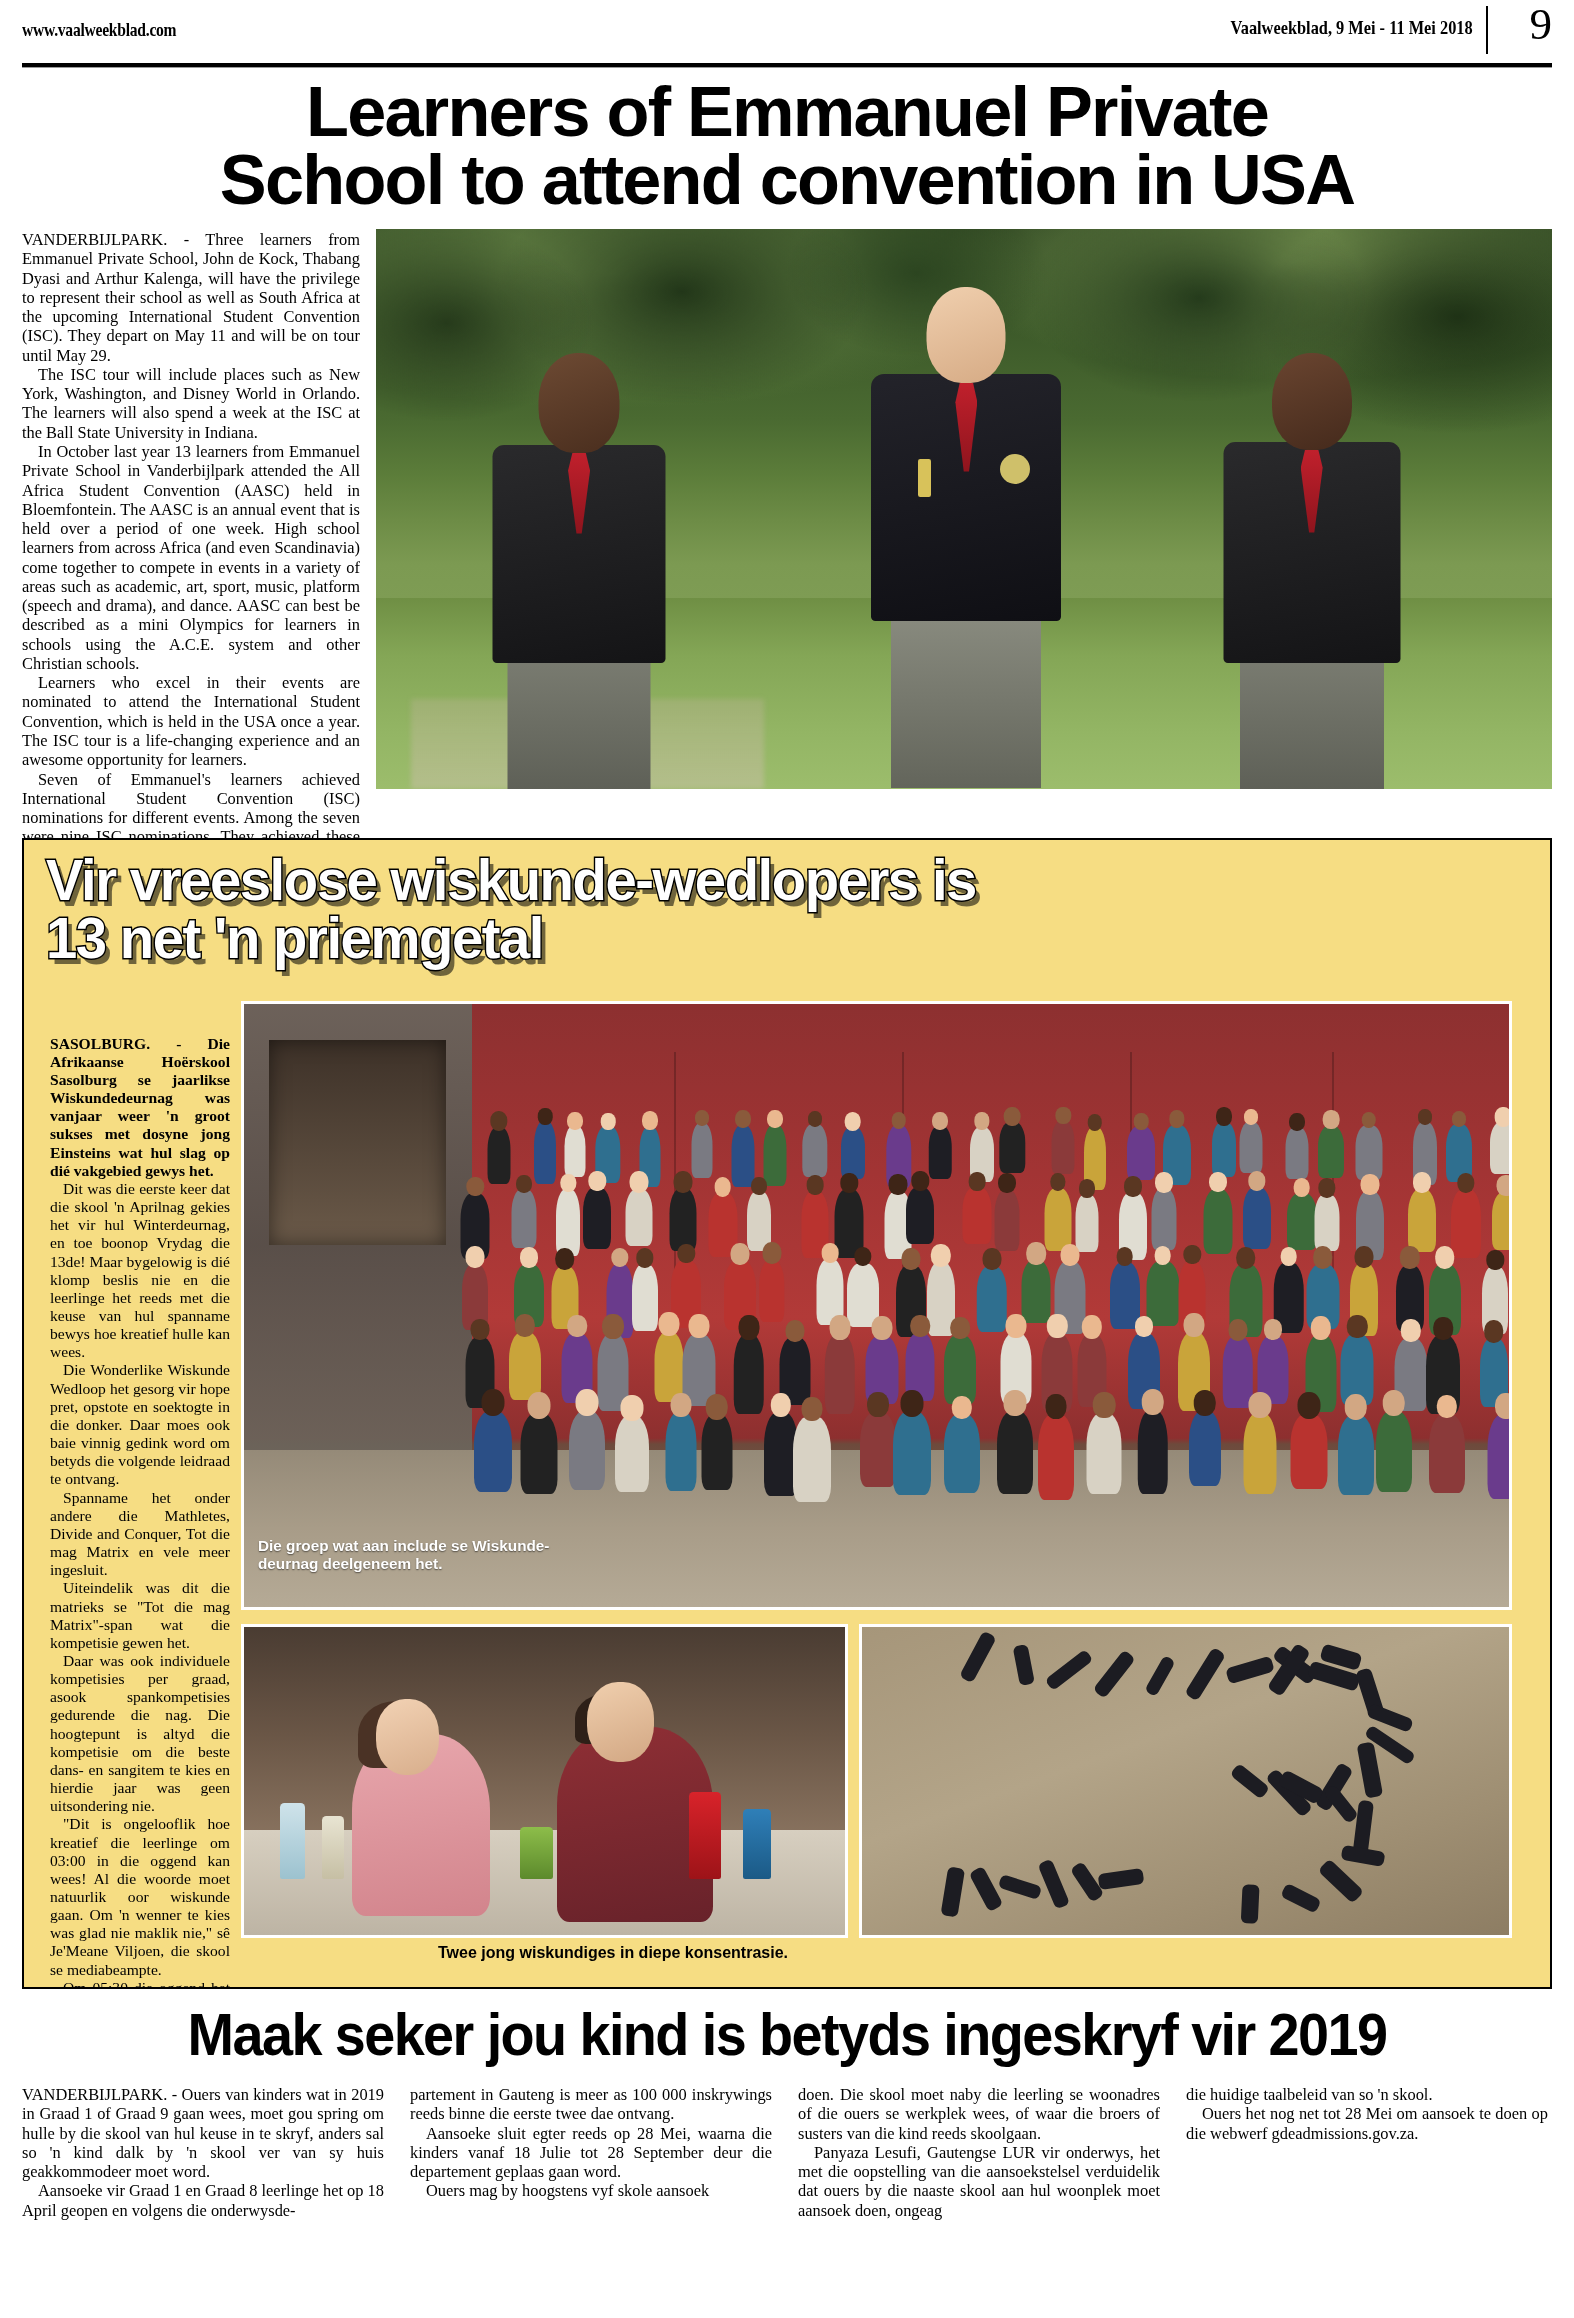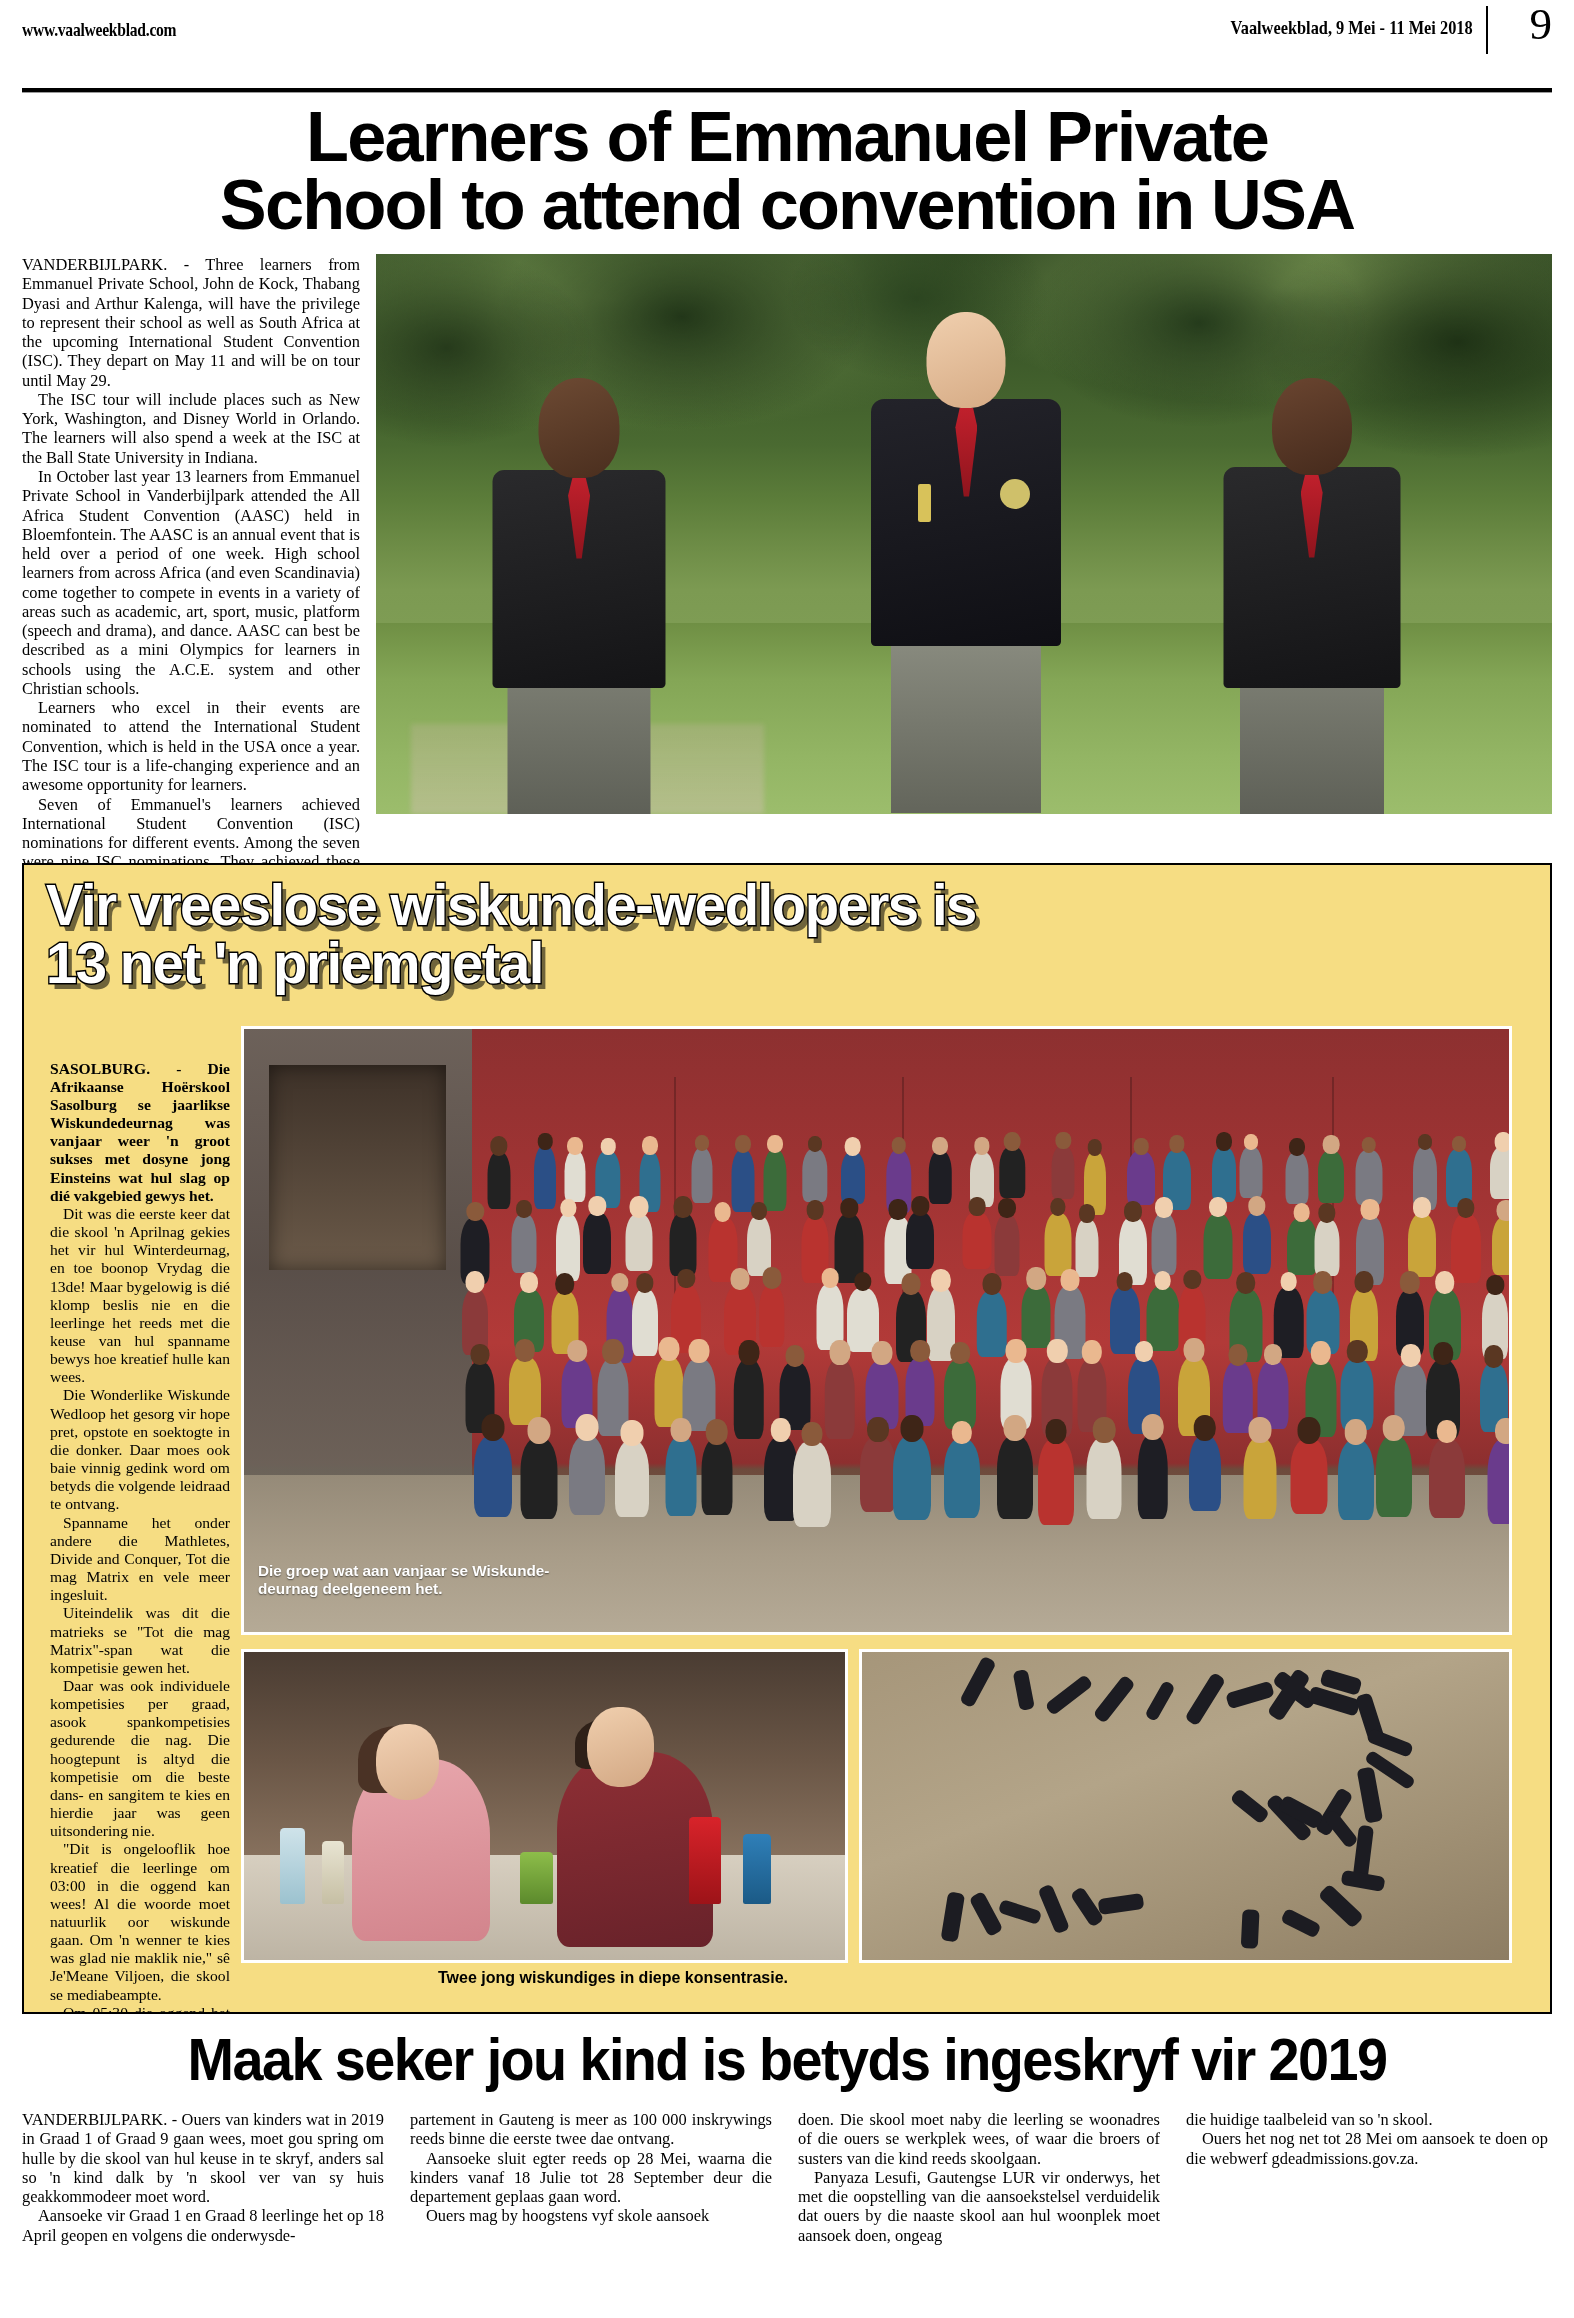--- a/index.html
+++ b/index.html
@@ -14,21 +14,21 @@
     color: #000;
     overflow: hidden;
     position: relative;
   }
 
   
   .masthead {
     position: relative;
     height: 63px;
     margin: 0 22px 0 22px;
-    padding-top: 25px;
+    padding-top: 0;
   }
   .masthead-url {
     position: absolute;
     left: 0;
     top: 19px;
     font-family: "Liberation Serif", serif;
     font-weight: bold;
     font-size: 19px;
     letter-spacing: -0.3px;
     transform: scaleX(0.82);
@@ -678,21 +678,21 @@
         <div class="p" style="left:87.89%;top:calc(68.15% - 20.4px);width:22.5px;height:25.4px;background:#d2a783;border-radius:46%;transform:translateX(-50%);"></div>
         <div class="p" style="left:90.88%;top:67.47%;width:36px;height:81px;background:#3c6b3a;transform:translateX(-50%);"></div>
         <div class="p" style="left:90.88%;top:calc(67.47% - 21px);width:22.5px;height:26px;background:#d2a783;border-radius:46%;transform:translateX(-50%);"></div>
         <div class="p" style="left:95.09%;top:68.04%;width:36px;height:79px;background:#8b3a3a;transform:translateX(-50%);"></div>
         <div class="p" style="left:95.09%;top:calc(68.04% - 19px);width:20.4px;height:23px;background:#eab88f;border-radius:46%;transform:translateX(-50%);"></div>
         <div class="p" style="left:99.79%;top:68.01%;width:37px;height:85px;background:#6a3b8c;transform:translateX(-50%);"></div>
         <div class="p" style="left:99.79%;top:calc(68.01% - 20.4px);width:22px;height:25.4px;background:#d2a783;border-radius:46%;transform:translateX(-50%);"></div>
       </div>
   </div>
 
-  <div class="f-cap-on-photo">Die groep wat aan vanjaar se Wiskunde-deurnag deelgeneem het.</div>
+  <div class="f-cap-on-photo">Die groep wat aan include se Wiskunde-deurnag deelgeneem het.</div>
 
   <div class="f-photo-a">
     <div class="pa-bg"></div>
     <div class="pa-table"></div>
     <div class="pa-girl"></div>
     <div class="pa-girl-hair"></div>
     <div class="pa-girl-head"></div>
     <div class="pa-boy"></div>
     <div class="pa-boy-hair"></div>
     <div class="pa-boy-head"></div>

